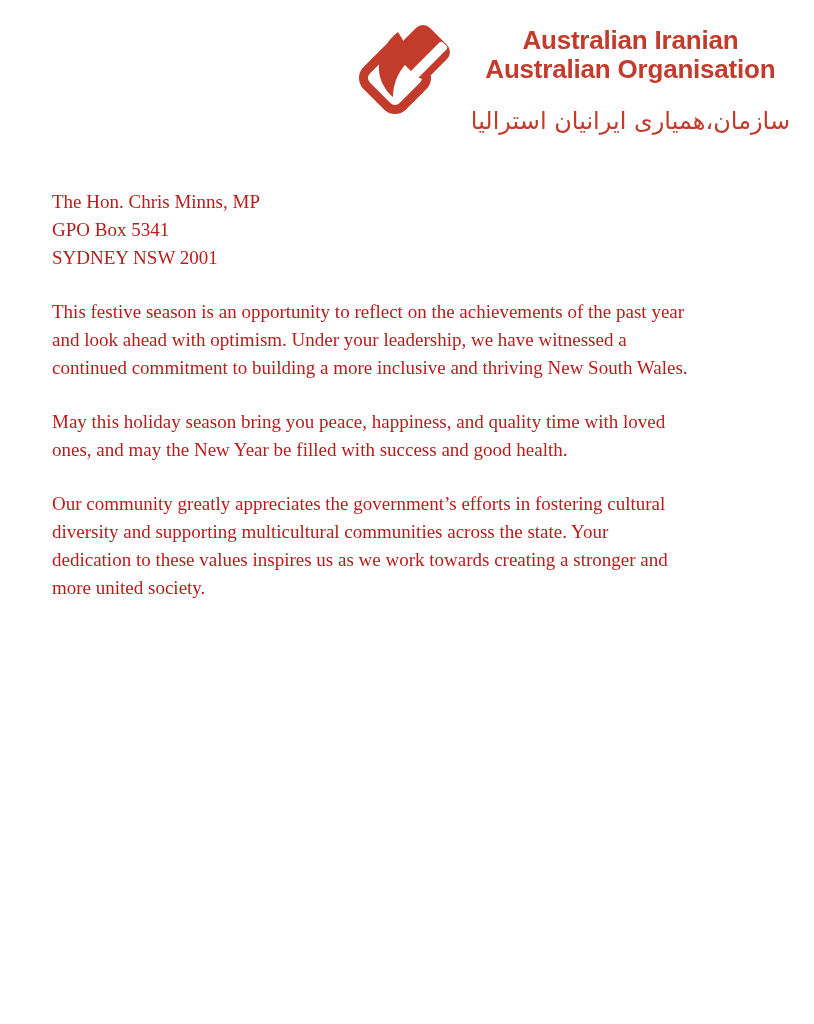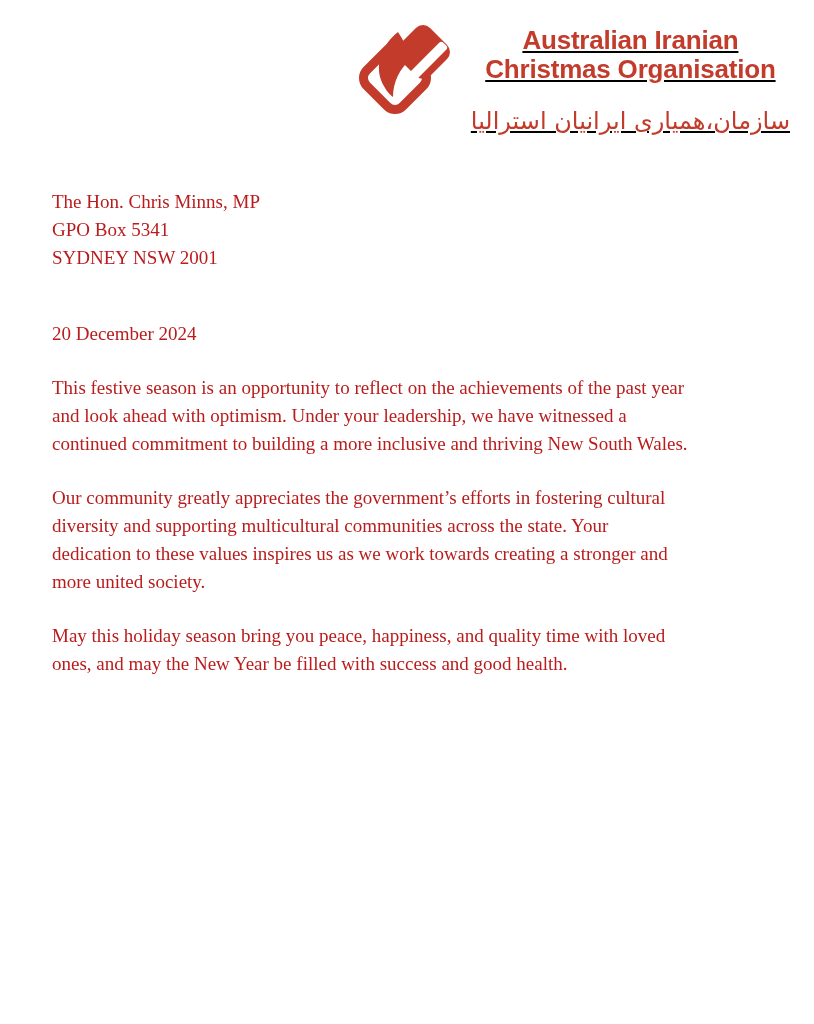--- a/index.html
+++ b/index.html
@@ -14,21 +14,20 @@
     background: #ffffff;
     overflow: hidden;
     font-family: "Liberation Serif", serif;
   }
   
   .header {
     display: flex;
     justify-content: flex-end;
     align-items: flex-start;
     padding: 18px 24px 0 4px;
-    text-decoration: underline;
   }
   .logo {
     display: flex;
     align-items: flex-start;
     gap: 16px;
   }
   .logo-icon {
     flex: 0 0 auto;
   }
   .org-text {
@@ -84,45 +83,44 @@
         <rect x="46" y="12" width="44" height="44" rx="10" transform="rotate(45 68 34)" fill="#c23b2b"></rect>
 
         <rect x="42" y="41" width="56" height="10" rx="3" transform="rotate(-45 70 46)" fill="#ffffff"></rect>
 
         <path d="M 43 14 C 28 26 20 44 26 62 C 29 70 34 76 38 79
                  C 38 64 45 50 56 41 C 52 30 48 21 43 14 Z" fill="#c23b2b"></path>
       </svg>
 
       <div class="org-text">
         <div class="org-line">Australian Iranian</div>
-        <div class="org-line">Christmas Organisation</div>
+        <div class="org-line">Australian Organisation</div>
         <div class="org-persian">سازمان،همیاری ایرانیان استرالیا</div>
       </div>
 
     </div>
   </header>
 
   <main class="letter">
 
     <div class="block">The Hon. Chris Minns, MP
 GPO Box 5341
 SYDNEY NSW 2001</div>
 
-    <div class="block date-block">20 December 2024</div>
 
 
 
     <p class="block para">This festive season is an opportunity to reflect on the achievements of the past year
 and look ahead with optimism. Under your leadership, we have witnessed a
 continued commitment to building a more inclusive and thriving New South Wales.</p>
 
+    <p class="block para">May this holiday season bring you peace, happiness, and quality time with loved
+ones, and may the New Year be filled with success and good health.</p>
+
     <p class="block para">Our community greatly appreciates the government’s efforts in fostering cultural
 diversity and supporting multicultural communities across the state. Your
 dedication to these values inspires us as we work towards creating a stronger and
 more united society.</p>
-
-    <p class="block para">May this holiday season bring you peace, happiness, and quality time with loved
-ones, and may the New Year be filled with success and good health.</p>
 
 
   </main>
 
 </div>
 
 </body></html>

